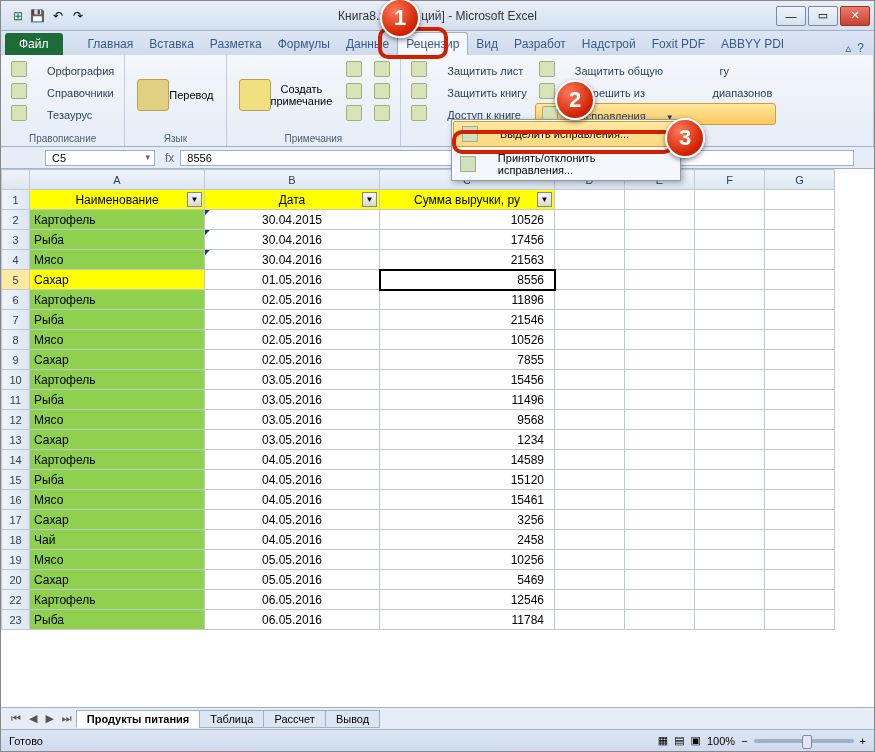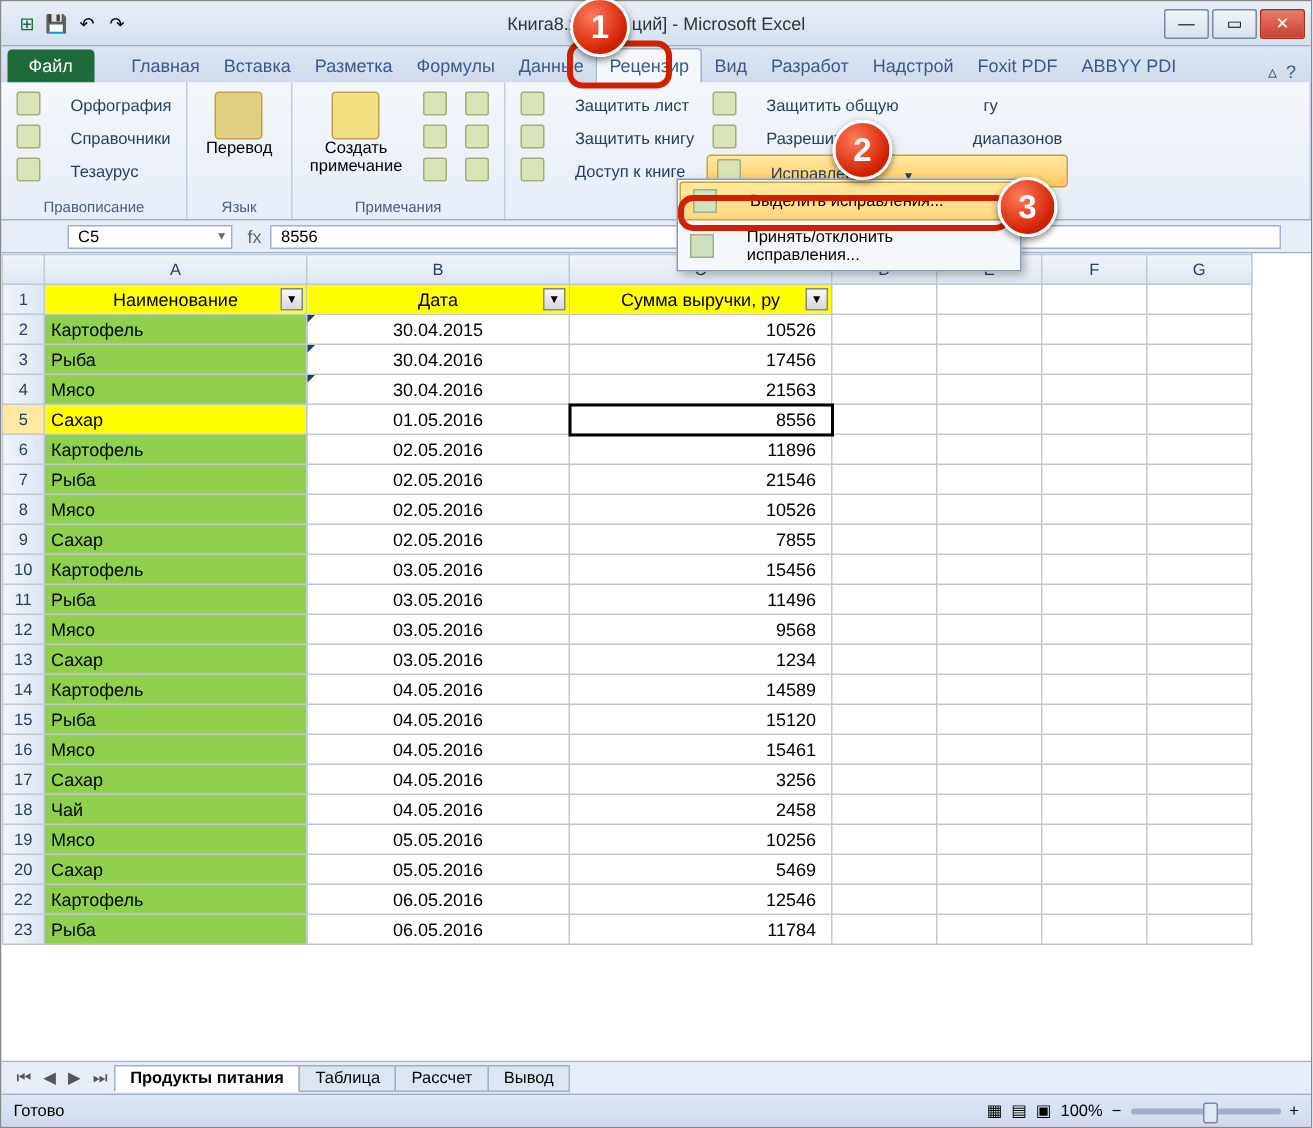--- a/index.html
+++ b/index.html
@@ -20,21 +20,21 @@
 .ribbon-tabs .tab { padding: 4px 8px; color: #3a5a8a; cursor: default; }
 .ribbon-tabs .tab.active { background: #f4f7fb; border: 1px solid #a0b0c8; border-bottom: none; border-radius: 3px 3px 0 0; }
 .ribbon-help { margin-left: auto; padding-right: 10px; display: flex; gap: 6px; font-size: 12px; color: #3a5a8a; }
 
 .ribbon { height: 92px; background: linear-gradient(#f4f7fb, #e6edf7); border-bottom: 1px solid #a0b0c8; display: flex; font-size: 11px; position: relative; }
 .ribbon-group { border-right: 1px solid #c0cde0; padding: 4px 6px 2px 6px; display: flex; flex-direction: column; }
 .ribbon-group .body { flex: 1; display: flex; gap: 4px; }
 .ribbon-group .label { text-align: center; color: #4a5f7c; font-size: 10px; padding-top: 2px; }
 .rbtn { display: flex; align-items: flex-end; gap: 20px; padding: 2px 4px; color: #2a3f5a; white-space: nowrap; }
 .rbtn .ico { width: 16px; height: 16px; background: #d8e4b8; border: 1px solid #a0b078; border-radius: 2px; display: inline-block; }
-.big-btn { display: flex; flex-direction: column; align-items: center; padding: 2px 6px; }
+.big-btn { display: flex; flex-direction: row; align-items: center; padding: 2px 6px; }
 .big-btn .bigico { width: 32px; height: 32px; background: #e0d080; border: 1px solid #c0a050; border-radius: 3px; }
 .col { display: flex; flex-direction: column; gap: 2px; }
 
 .highlighted-btn { background: linear-gradient(#ffe8a0, #ffc860); border: 1px solid #d0a030; border-radius: 3px; padding: 2px 6px; }
 
 .dropdown-menu { position: absolute; top: 64px; left: 450px; background: #f4f7fb; border: 1px solid #8a9ab0; box-shadow: 2px 2px 6px rgba(0,0,0,0.3); font-size: 11px; z-index: 50; width: 230px; }
 .dropdown-menu .mrow { display: flex; align-items: center; padding: 4px 8px; gap: 22px; }
 .dropdown-menu .mrow.hilite { background: linear-gradient(#ffe8a0, #ffd880); border: 1px solid #d0a030; margin: 1px; border-radius: 2px; }
 .dropdown-menu .mico { width: 16px; height: 16px; background: #d0e0c0; border: 1px solid #a0b080; }
 

